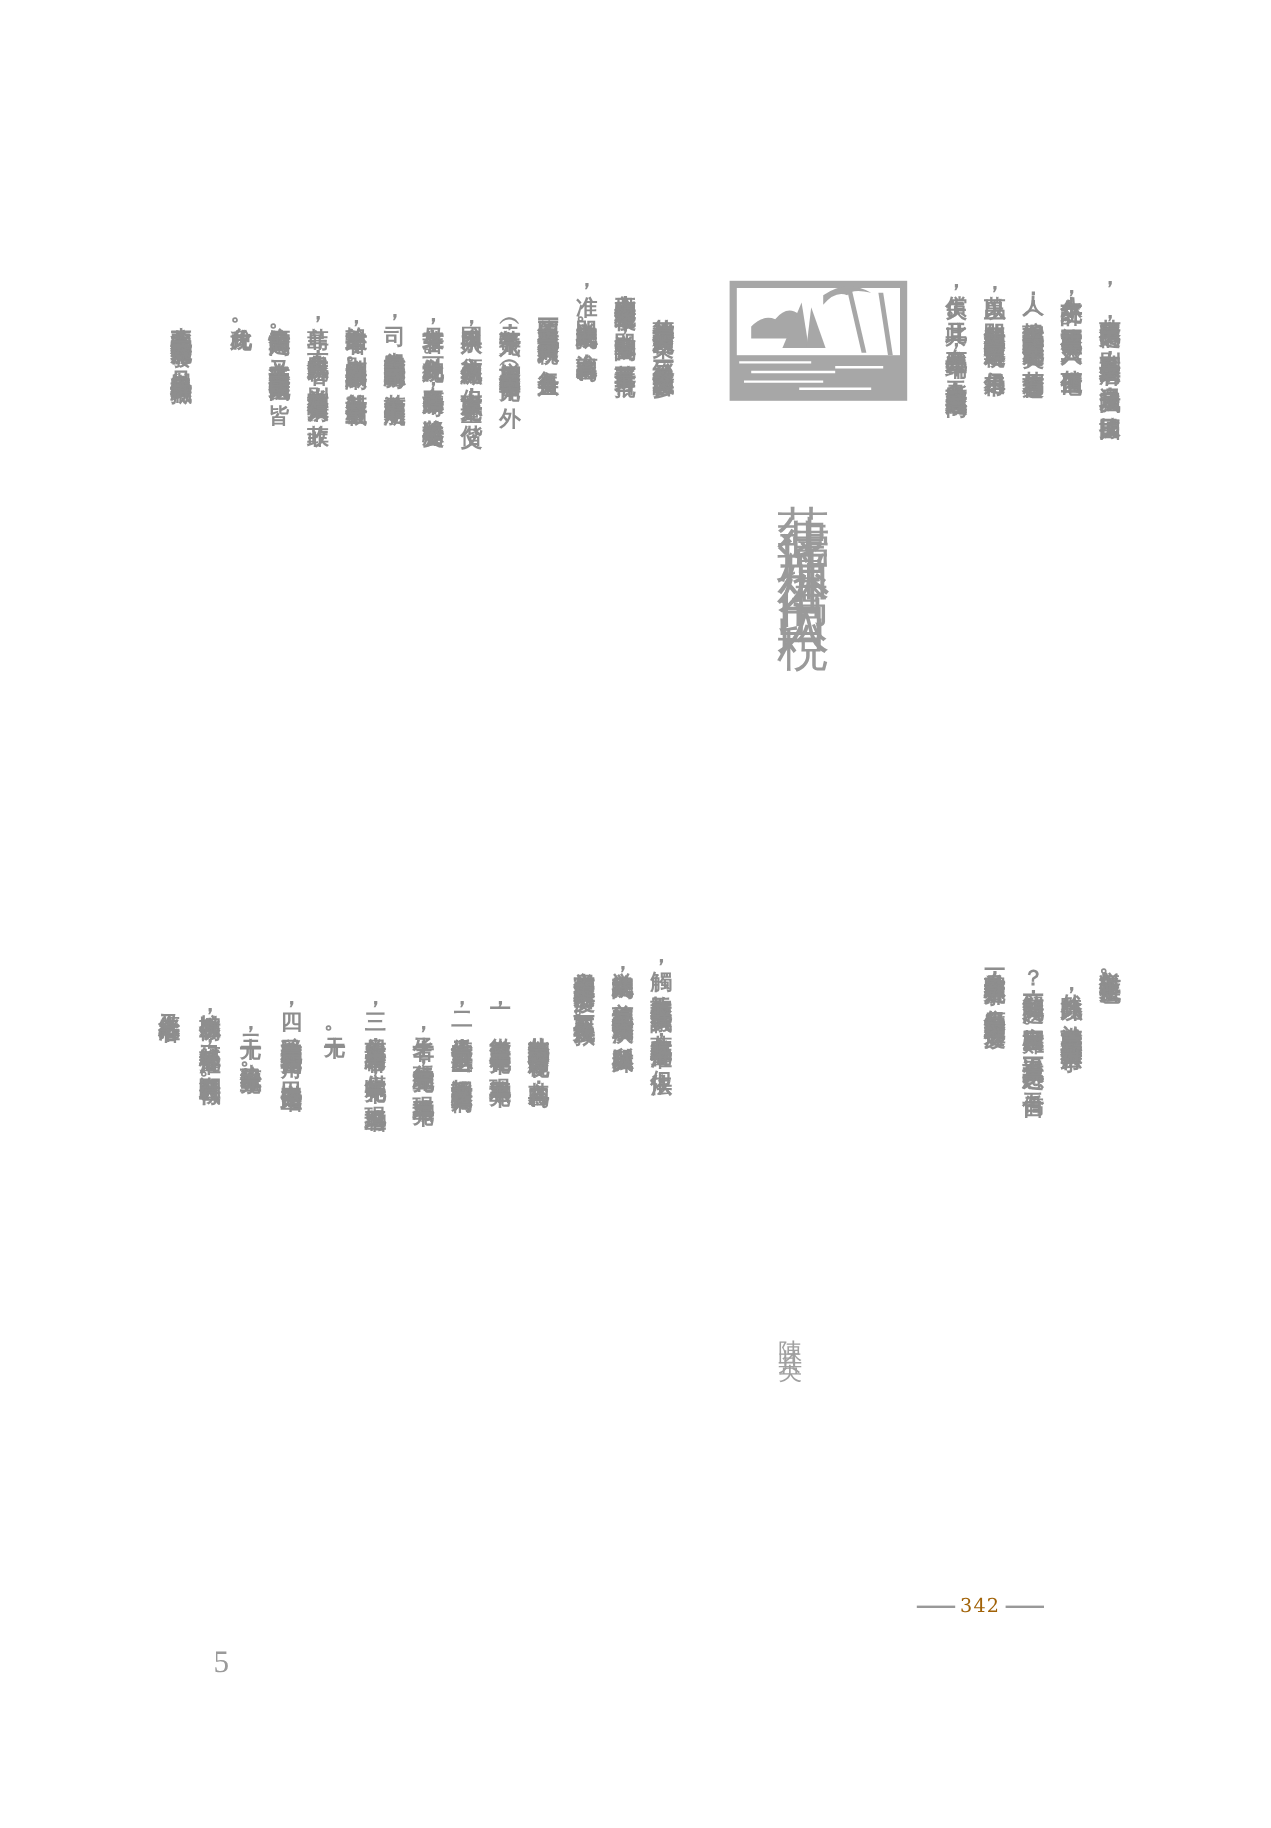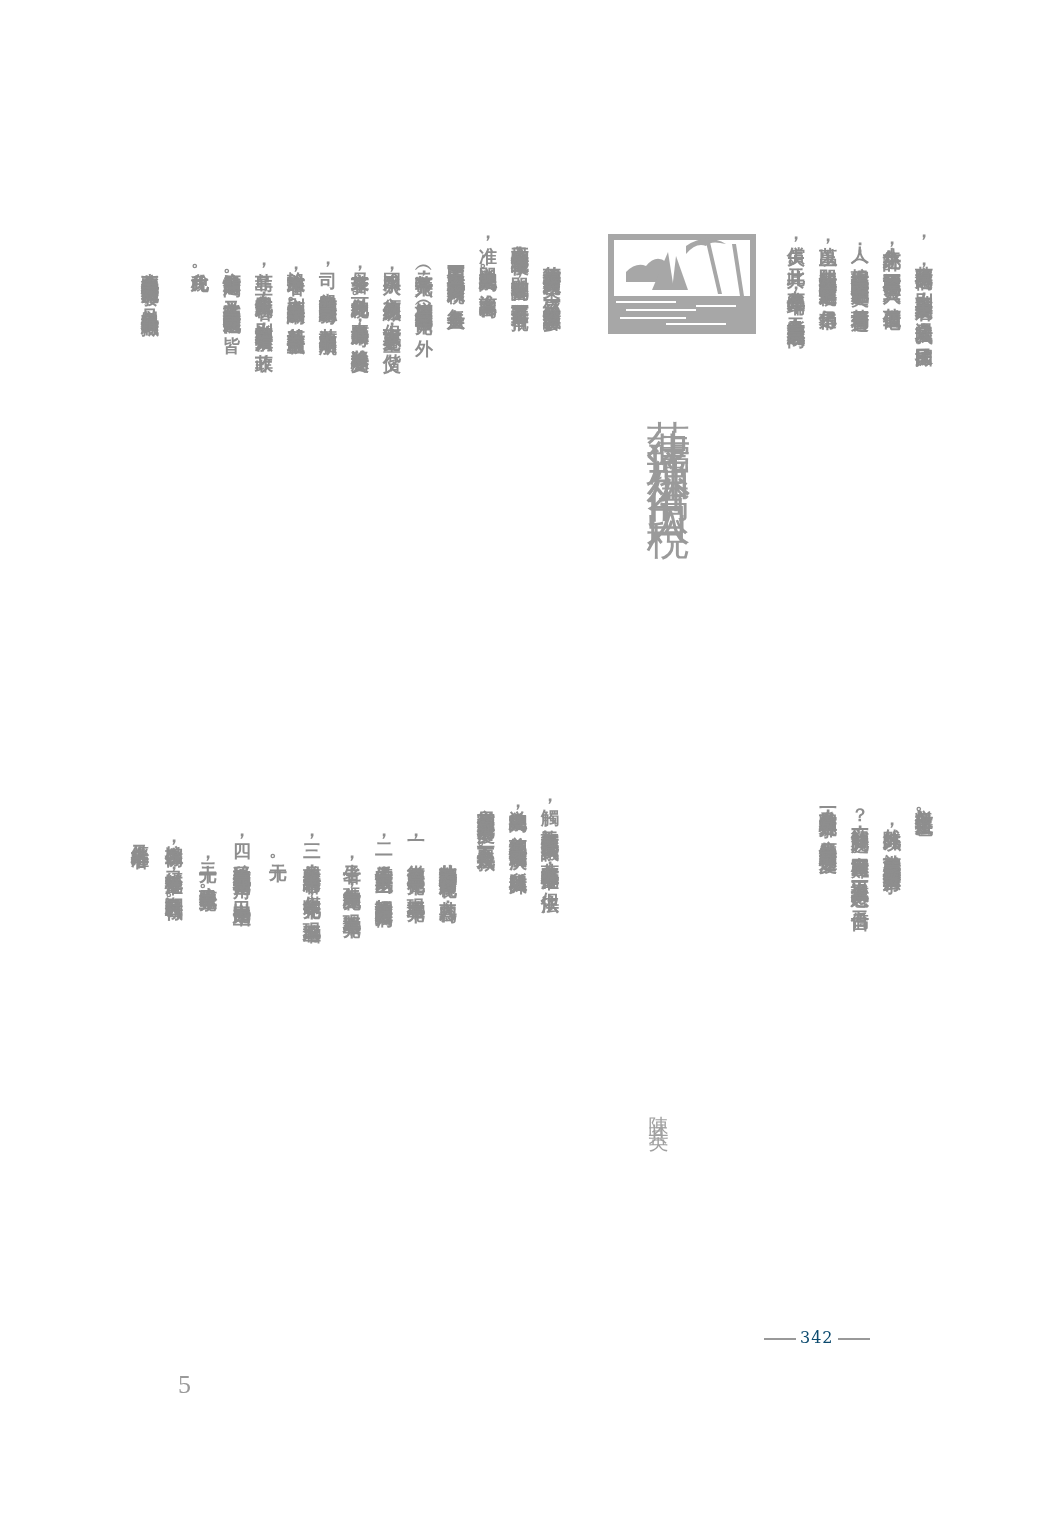--- a/index.html
+++ b/index.html
@@ -17,21 +17,21 @@
     position: absolute; left: 640px; top: 385px;
     writing-mode: vertical-rl;
     font-size: 44px; letter-spacing: 10px; color: #9a9a9a;
     font-weight: normal;
   }
   .author {
     position: absolute; left: 646px; top: 1100px;
     writing-mode: vertical-rl; font-size: 20px; letter-spacing: 8px; color: #a0a0a0;
   }
   .logo { position: absolute; left: 606px; top: 232px; width: 152px; height: 104px; }
-  .page-num { position: absolute; left: 760px; top: 1328px; font-size: 16px; color:#0c4a6e; letter-spacing:1px;}
+  .page-num { position: absolute; left: 760px; top: 1328px; font-size: 16px; color:#a16207; letter-spacing:1px;}
   .page-num .rule { display:inline-block; width: 32px; height: 2px; background:#999; vertical-align: middle; margin: 0 4px; }
   .folio { position: absolute; left: 178px; top: 1370px; font-size: 26px; color:#9a9a9a; font-family:"Liberation Serif", serif; font-weight: normal;}
 </style>
 </head>
 <body>
 
 <svg class="logo" viewBox="0 0 152 104">
   <rect x="2" y="2" width="148" height="100" fill="#a7a7a7"></rect>
   <rect x="8" y="8" width="136" height="56" fill="#fff"></rect>
   <path d="M20 40 Q30 30 40 34 Q50 22 60 30 L60 50 L20 50Z" fill="#a7a7a7"></path>

